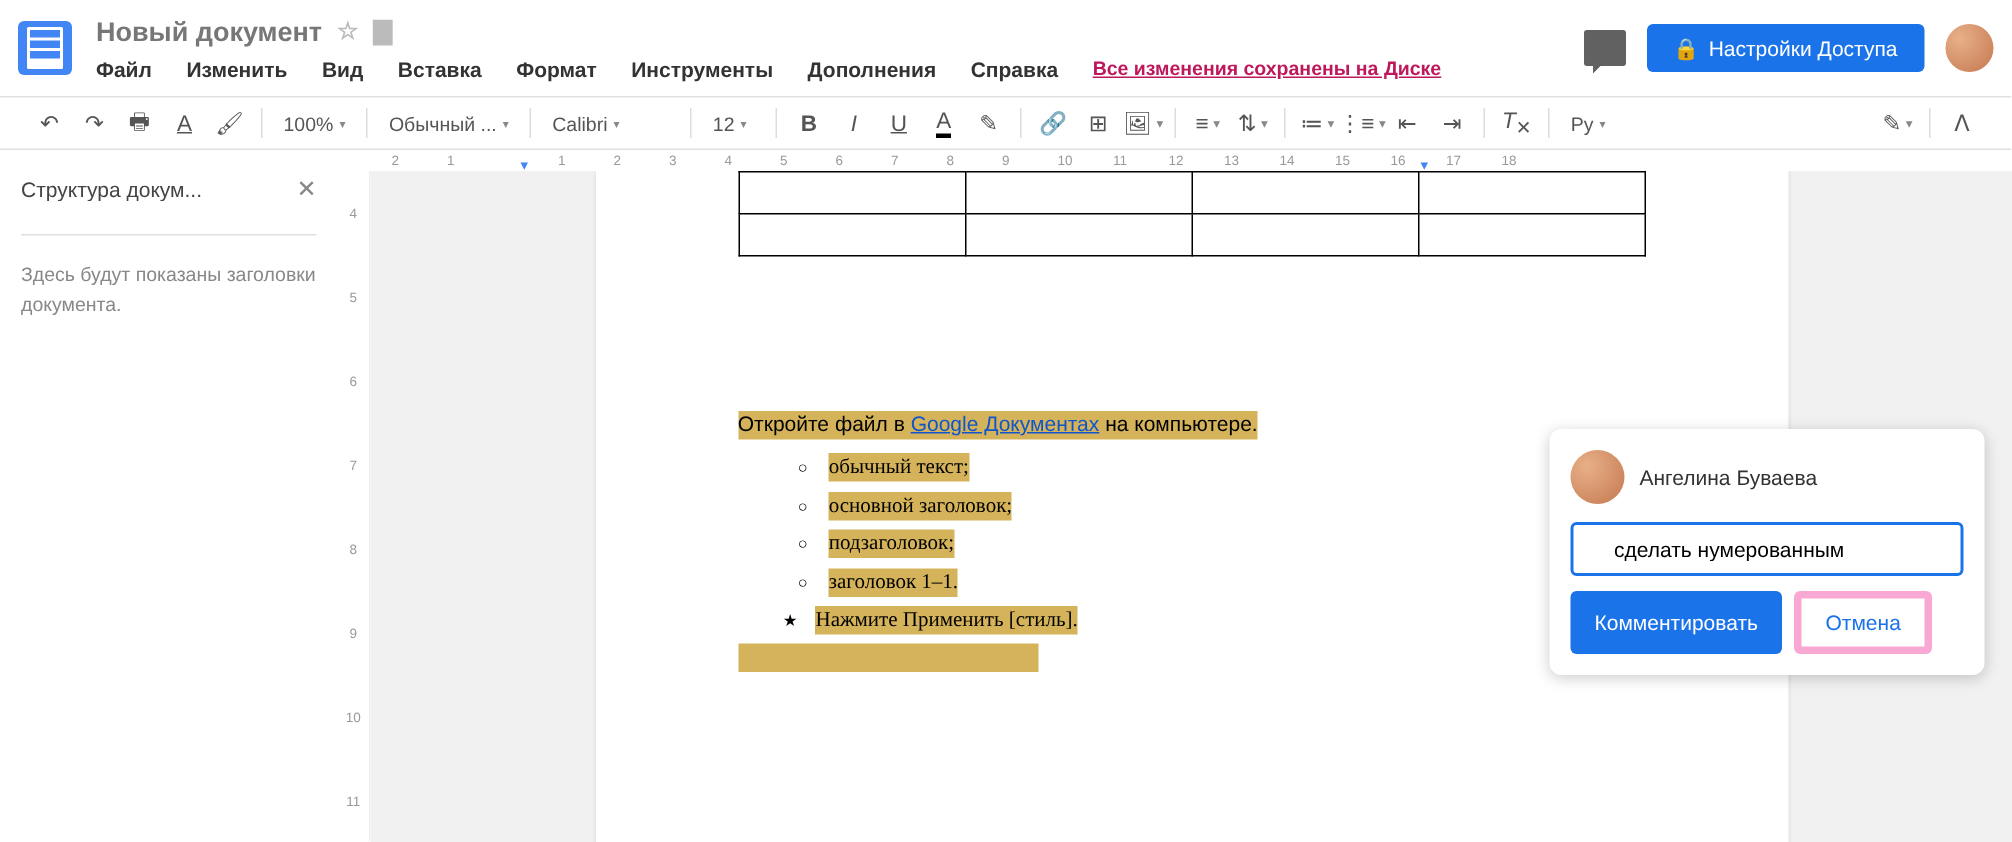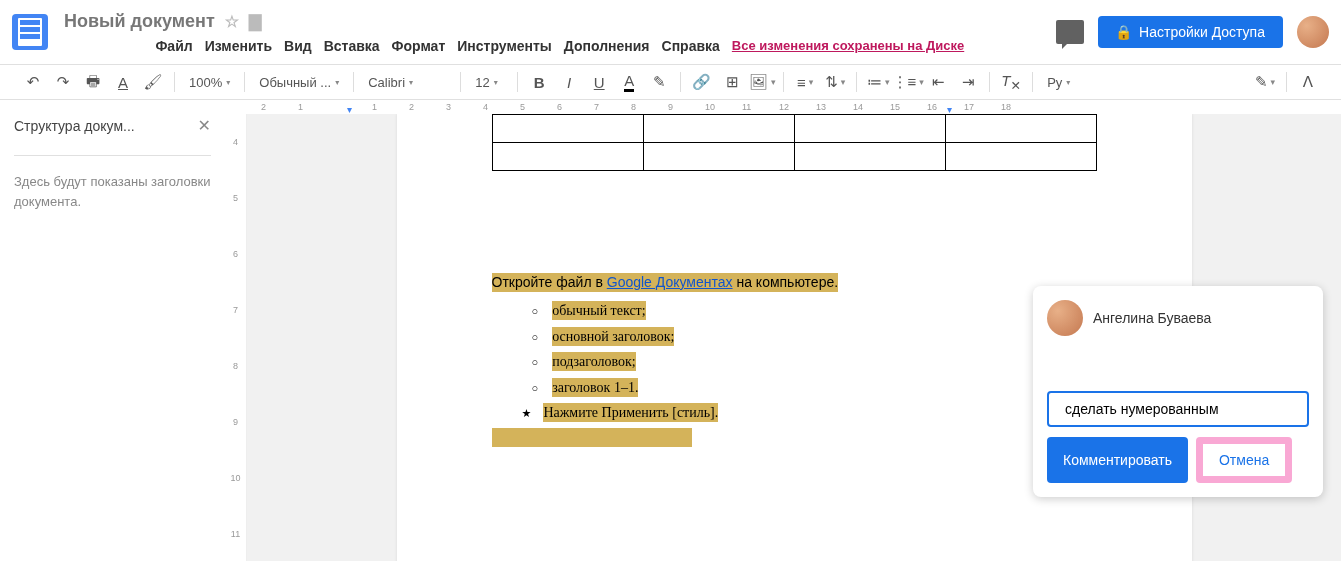--- a/index.html
+++ b/index.html
@@ -6,21 +6,21 @@
 body { width: 1341px; height: 561px; background: #fff; overflow: hidden; position: relative; }
 
 
 .header { height: 64px; display: flex; align-items: center; padding: 0 12px; }
 .docs-icon { width: 36px; height: 36px; background: #4285f4; border-radius: 4px; display: flex; align-items: center; justify-content: center; margin-right: 16px; }
 .docs-icon::after { content: ""; width: 20px; height: 24px; background: #fff; border-radius: 1px; box-shadow: inset 0 5px 0 #4285f4, inset 0 7px 0 #fff, inset 0 12px 0 #4285f4, inset 0 14px 0 #fff, inset 0 19px 0 #4285f4; border: 2px solid #fff; }
 .titlebar { flex: 1; font-weight: bold; }
 .title-row { display: flex; align-items: center; gap: 10px; }
 .doc-title { font-size: 18px; color: #777; }
 .star-icon, .folder-icon { color: #bbb; font-size: 16px; }
-.menu-row { display: flex; align-items: center; gap: 12px; font-size: 14px; color: #333; margin-top: 6px; justify-content: center; }
+.menu-row { display: flex; align-items: center; gap: 23px; font-size: 14px; color: #333; margin-top: 6px; }
 .menu-item { cursor: pointer; }
 .save-status { color: #be185d; text-decoration: underline; font-size: 13px; }
 .header-right { display: flex; align-items: center; gap: 14px; }
 .comment-bubble { width: 28px; height: 24px; background: #616161; border-radius: 2px; position: relative; }
 .comment-bubble::after { content: ""; position: absolute; bottom: -5px; left: 6px; border: 5px solid transparent; border-top-color: #616161; border-left-color: #616161; }
 .share-btn { background: #1a73e8; color: #fff; padding: 8px 18px; border-radius: 4px; font-size: 14px; font-weight: 500; display: flex; align-items: center; gap: 6px; cursor: pointer; }
 .avatar { width: 32px; height: 32px; border-radius: 50%; background: radial-gradient(circle at 30% 30%, #e8b088, #c47850); }
 
 
 .toolbar { height: 36px; border-top: 1px solid #e0e0e0; border-bottom: 1px solid #e0e0e0; display: flex; align-items: center; padding: 0 20px; gap: 4px; font-size: 13px; color: #555; }
@@ -66,24 +66,24 @@
 .bullet-list li { font-size: 14px; font-family: Georgia, serif; margin: 3px 0; }
 .bullet-list li::before { content: "★"; margin-right: 12px; font-size: 11px; }
 .circle-list { list-style: none; padding-left: 40px; }
 .circle-list li::before { content: "○"; margin-right: 14px; font-size: 11px; }
 
 
 .comment-popup { position: absolute; right: 18px; top: 286px; width: 290px; background: #fff; border-radius: 8px; box-shadow: 0 2px 10px rgba(0,0,0,0.2); padding: 14px; }
 .comment-user { display: flex; align-items: center; gap: 10px; margin-bottom: 12px; }
 .comment-avatar { width: 36px; height: 36px; border-radius: 50%; background: radial-gradient(circle at 30% 30%, #e8b088, #c47850); }
 .comment-name { font-size: 14px; color: #333; font-weight: 500; }
-.comment-input { width: 100%; border: 2px solid #1a73e8; border-radius: 4px; padding: 8px 16px; font-size: 14px; outline: none; margin-bottom: 10px; margin-top: 43px; }
+.comment-input { width: 100%; border: 2px solid #1a73e8; border-radius: 4px; padding: 8px 27px; font-size: 14px; outline: none; margin-bottom: 10px; }
 .comment-actions { display: flex; gap: 8px; }
 .btn-primary { background: #1a73e8; color: #fff; border: none; padding: 8px 16px; border-radius: 4px; font-size: 14px; cursor: pointer; }
-.btn-secondary { background: #fff; color: #1a73e8; border: 7px solid #f9a8d4; padding: 8px 16px; border-radius: 4px; font-size: 14px; cursor: pointer; }
+.btn-secondary { background: #fff; color: #1a73e8; border: 5px solid #f9a8d4; padding: 8px 16px; border-radius: 4px; font-size: 14px; cursor: pointer; }
 
 
 .ico { font-size: 15px; color: #555; }
 .dd-arrow::after { content: "▾"; font-size: 9px; color: #888; margin-left: 3px; }
 </style>
 </head>
 <body>
 
 <div class="header">
   <div class="docs-icon"></div>

